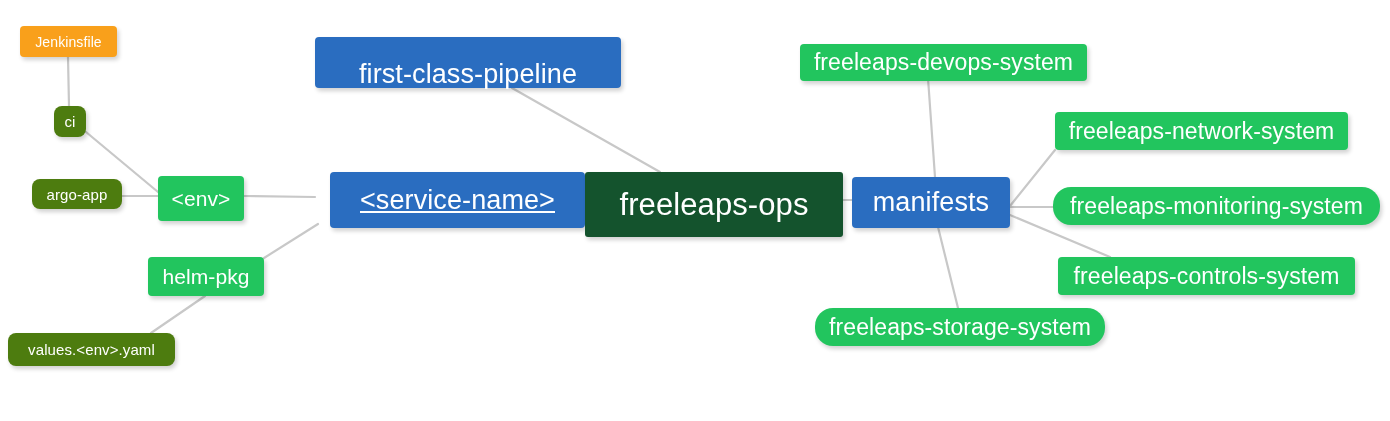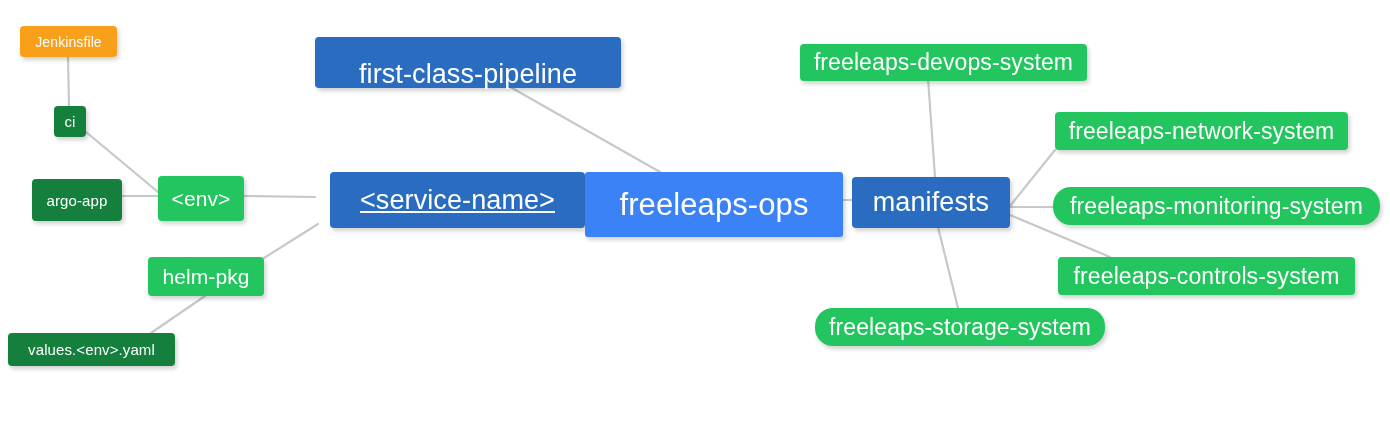--- a/index.html
+++ b/index.html
@@ -36,27 +36,27 @@
     color: #ffffff;
     border-radius: 4px;
     white-space: nowrap;
     line-height: 1;
     letter-spacing: 0.1px;
     box-shadow: 2px 3px 4px rgba(0,0,0,0.18);
     text-shadow: none;
     z-index: 5;
   }
   .node.root {
-    background: #3b82f6;
+    background: #14532d;
     border-radius: 3px;
   }
   .node.blue   { background: #2a6dc0; }
   .node.green  { background: #22c55e; }
   .node.orange { background: #f9a01b; }
-  .node.red    { background: #15803d; }
+  .node.red    { background: #4d7c0f; border-radius: 8px; }
 
   .node.size-xl  { font-size: 31px; }
   .node.size-lg  { font-size: 27px; }
   .node.size-md  { font-size: 23px; }
   .node.size-sm  { font-size: 21px; }
   .node.size-xs  { font-size: 15px; }
   .node.size-xxs { font-size: 14px; }
 </style>
 </head>
 <body>
@@ -97,21 +97,21 @@
   </svg>
 
   <div class="node orange size-xxs" style="left:20px; top:26px; width:97px; height:31px;">
     <span>Jenkinsfile</span>
   </div>
 
   <div class="node red size-xs" style="left:54px; top:106px; width:32px; height:31px;">
     <span>ci</span>
   </div>
 
-  <div class="node red size-xs" style="left:32px; top:179px; width:90px; height:42px;">
+  <div class="node red size-xs" style="left:32px; top:179px; width:90px; height:30px;">
     <span>argo-app</span>
   </div>
 
   <div class="node green size-sm" style="left:158px; top:176px; width:86px; height:45px;">
     <span>&lt;env&gt;</span>
   </div>
 
   <div class="node red size-xs" style="left:8px; top:333px; width:167px; height:33px;">
     <span>values.&lt;env&gt;.yaml</span>
   </div>

